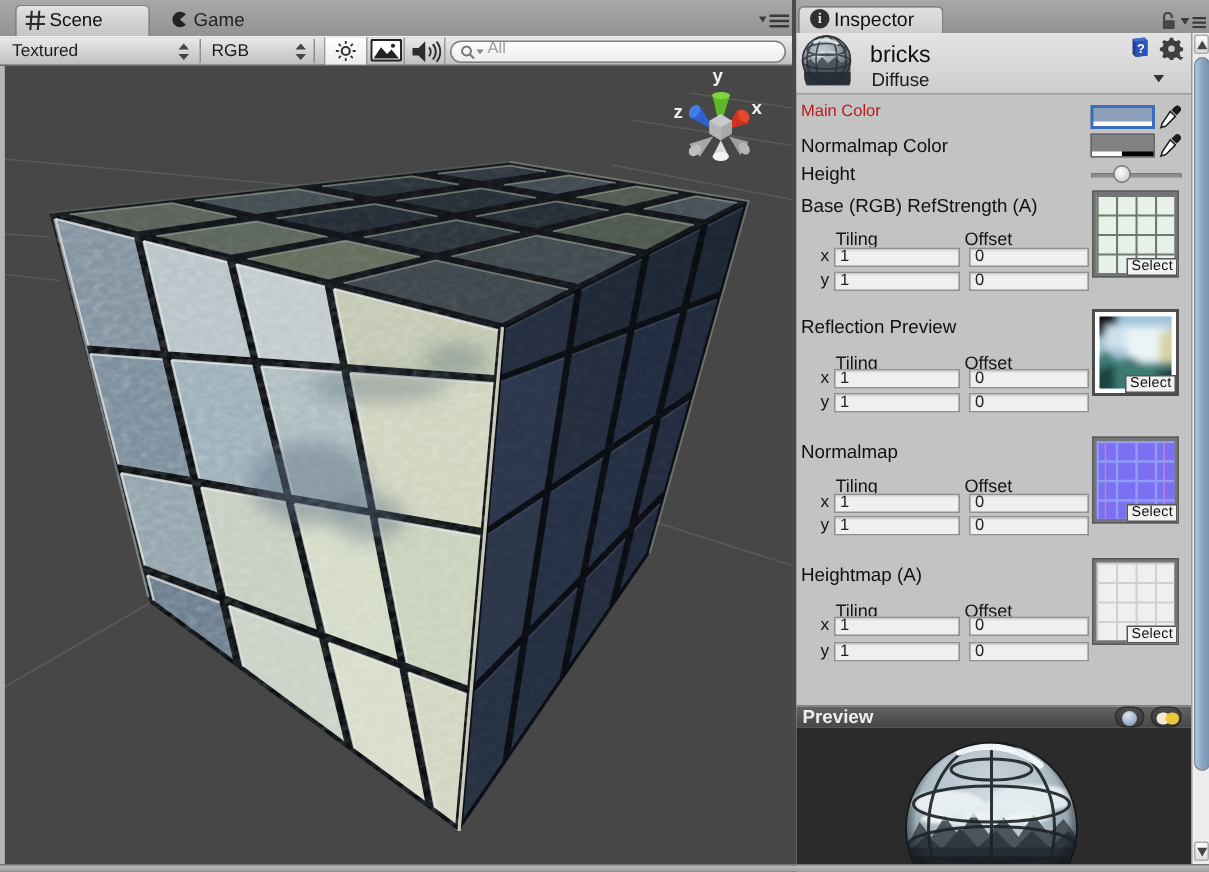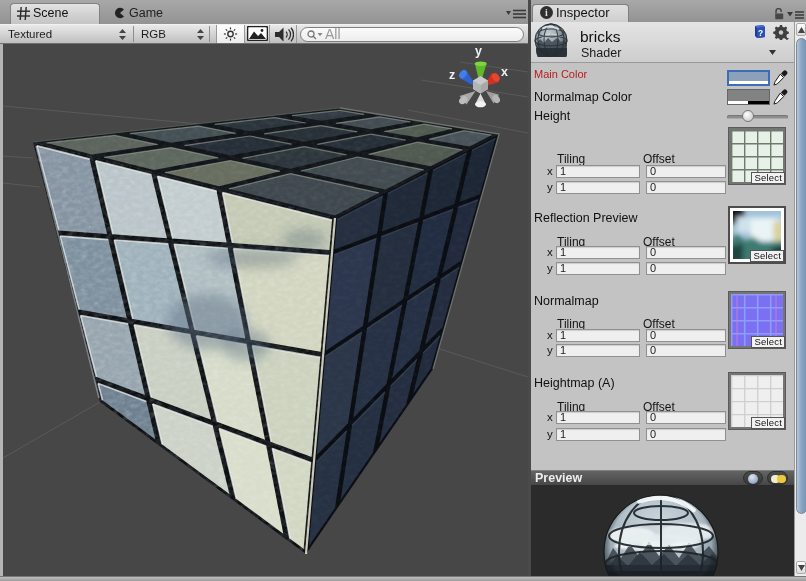--- a/index.html
+++ b/index.html
@@ -68,21 +68,21 @@
  <svg class="abs" style="left:274px;top:26.5px" width="20" height="15" viewBox="0 0 20 15">
       <path d="M1,5 l4,0 4.5,-4.5 0,14 -4.5,-4.5 -4,0 Z" fill="#2d2d2d"></path>
       <path d="M12,4.6 a4.2,4.2 0 0 1 0,5.8 M14.5,2.4 a7.4,7.4 0 0 1 0,10.2 M17,0.7 a10.4,10.4 0 0 1 0,13.6" stroke="#2d2d2d" stroke-width="1.3" fill="none"></path>
     </svg>
  <div class="abs" style="left:300px;top:27px;width:224px;height:15px;background:linear-gradient(#fbfbfb,#ededed);border:1px solid #7f7f7f;border-radius:8px"></div>
  <svg class="abs" style="left:307px;top:30px" width="16" height="10" viewBox="0 0 16 10">
       <circle cx="4" cy="4" r="3" fill="none" stroke="#777" stroke-width="1.3"></circle>
       <line x1="6.2" y1="6.2" x2="9" y2="9" stroke="#777" stroke-width="1.3"></line>
       <path d="M10.5,3 l5,0 -2.5,3.2 Z" fill="#888"></path>
     </svg>
- <div class="abs" style="left:325px;top:26px;font-size:14px;color:#9a9a9a">All</div>
+ <div class="abs" style="left:325px;top:26px;font-size:11px;color:#9a9a9a">All</div>
  <div class="abs" style="left:3px;top:44px;width:525px;height:532px;overflow:hidden"><svg width="525" height="532" viewBox="3 44 525 532">
  <defs>
   <filter id="noise" x="-5%" y="-5%" width="110%" height="110%">
     <feTurbulence type="fractalNoise" baseFrequency="0.16 0.24" numOctaves="3" seed="7" result="n"></feTurbulence>
     <feColorMatrix in="n" type="matrix" values="0 0 0 0 1  0 0 0 0 1  0 0 0 0 1  0.9 0.9 0.9 0 -1.1"></feColorMatrix>
   </filter>
   <filter id="sparkle" x="-5%" y="-5%" width="110%" height="110%">
     <feTurbulence type="turbulence" baseFrequency="0.09 0.13" numOctaves="2" seed="23" result="n"></feTurbulence>
     <feColorMatrix in="n" type="matrix" values="0 0 0 0 1  0 0 0 0 1  0 0 0 0 0.92  2.5 2.5 2.5 0 -5.2"></feColorMatrix>
   </filter>
@@ -327,21 +327,21 @@
 <g stroke="#262b30" stroke-width="1.1" fill="none" opacity="0.8">
 <ellipse cx="17" cy="17" rx="7" ry="16"></ellipse>
           <ellipse cx="17" cy="17" rx="13" ry="16"></ellipse>
 <ellipse cx="17" cy="10" rx="13" ry="4"></ellipse>
           <ellipse cx="17" cy="18" rx="16" ry="5"></ellipse>
 </g>
 <path d="M9,5 a16,16 0 0 1 15,1" stroke="#e8eef2" stroke-width="2" fill="none" opacity="0.85" stroke-linecap="round"></path>
 <circle cx="17" cy="17" r="16" fill="none" stroke="#2a2f34" stroke-width="1"></circle>
 </svg></div>
  <div class="abs" style="left:49px;top:28px;font-size:15.5px;color:#101010">bricks</div>
- <div class="abs" style="left:50px;top:46px;font-size:12.5px;color:#1a1a1a">Shader</div>
+ <div class="abs" style="left:50px;top:46px;font-size:12.5px;color:#1a1a1a">Diffuse</div>
  <svg class="abs" style="left:238px;top:50px" width="7" height="5" viewBox="0 0 7 5">
       <path d="M0,0 L7,0 L3.5,5 Z" fill="#333"></path>
     </svg>
  <svg class="abs" style="left:222px;top:24px" width="15" height="15" viewBox="0 0 15 15">
       <path d="M2,2 L10,1 L12,3 L12,13 L4,14 L2,12 Z" fill="#1e3f8f"></path>
       <path d="M2,2 L10,1 L12,3 L4,4 Z" fill="#4a6fd0"></path>
       <path d="M4,4 L12,3 L12,13 L4,14 Z" fill="#2a52b8"></path>
       <text x="5" y="11.5" font-size="8.5" fill="#fff" font-weight="bold" font-family="Liberation Sans">?</text>
     </svg>
  <svg class="abs" style="left:242px;top:25px" width="16" height="15" viewBox="0 0 16 15">
@@ -368,20 +368,21 @@
  <div class="abs" style="left:242px;top:89px"><svg width="15" height="16" viewBox="0 0 15 16">
         <g>
 <path d="M10.2,1.2 a2.4,2.4 0 0 1 3.4,3.4 l-2.2,2.2 -3.4,-3.4 Z" fill="#1a1a1a"></path>
 <path d="M7.2,4.2 l3.4,3.4 -6.2,6.2 c-0.6,0.6 -2,0.8 -2.6,0.9 l-0.9,0.4 0.4,-0.9 c0.1,-0.6 0.3,-2 0.9,-2.6 Z" fill="#fff" stroke="#1a1a1a" stroke-width="1"></path>
 </g>
       </svg></div>
  <div class="abs" style="left:3px;top:109px;font-size:12.5px;color:#101010">Height</div>
  <div class="abs" style="left:196px;top:114.5px;width:61px;height:4px;background:#8d8d8d;border-radius:2px;border:1px solid #777;border-bottom-color:#aaa"></div>
  <div class="abs" style="left:211px;top:110px;width:12px;height:12px;border-radius:50%;background:radial-gradient(circle at 40% 35%,#ffffff,#d2d2d2 70%,#b5b5b5);border:1px solid #787878"></div>
 
+ <div class="abs" style="left:3px;top:130px;font-size:12.5px;color:#101010">Base (RGB) RefStrength (A)</div>
  <div class="abs" style="left:197px;top:127px;width:58px;height:58px;background:#757575;border:1px solid #5a5a5a;padding:2px;line-height:0"><svg width="52" height="52">
         <rect width="52" height="52" fill="#e8f1e7"></rect>
         <line x1="0.7" y1="0" x2="0.7" y2="52" stroke="#6e7a6e" stroke-width="1.4"></line>
         <line x1="13.7" y1="0" x2="13.7" y2="52" stroke="#6e7a6e" stroke-width="1.4"></line>
         <line x1="26.7" y1="0" x2="26.7" y2="52" stroke="#6e7a6e" stroke-width="1.4"></line>
         <line x1="39.7" y1="0" x2="39.7" y2="52" stroke="#6e7a6e" stroke-width="1.4"></line>
         <line x1="52.7" y1="0" x2="52.7" y2="52" stroke="#6e7a6e" stroke-width="1.4"></line>
         <line x1="0" y1="0.7" x2="52" y2="0.7" stroke="#6e7a6e" stroke-width="1.4"></line>
         <line x1="0" y1="13.7" x2="52" y2="13.7" stroke="#6e7a6e" stroke-width="1.4"></line>
         <line x1="0" y1="26.7" x2="52" y2="26.7" stroke="#6e7a6e" stroke-width="1.4"></line>

